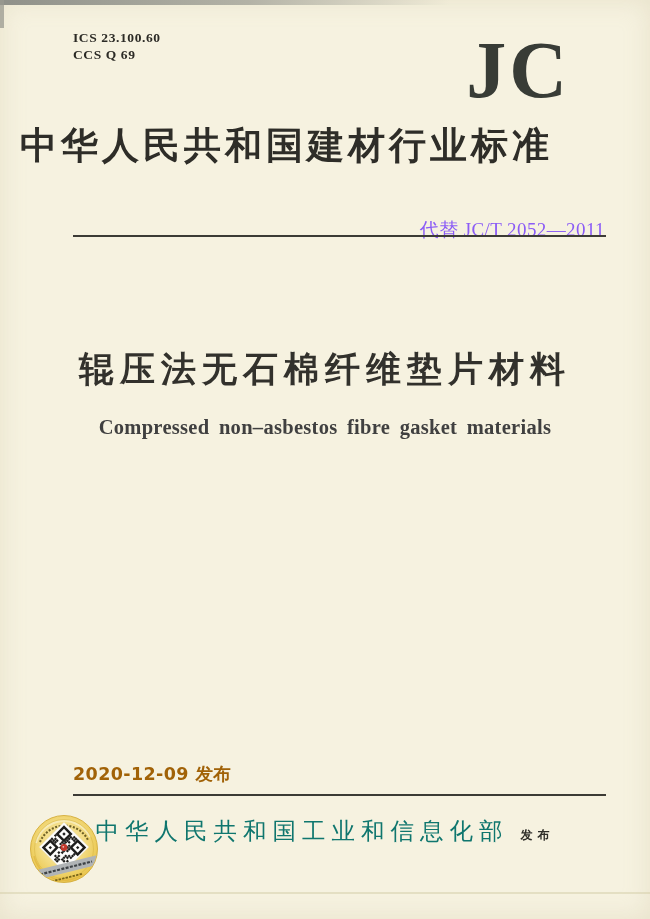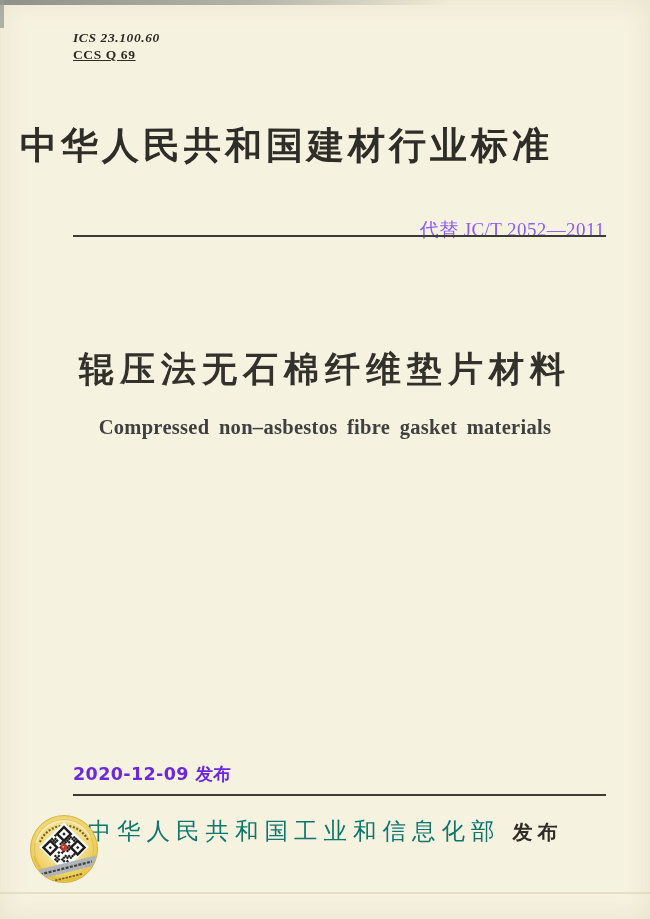--- a/index.html
+++ b/index.html
@@ -10,62 +10,63 @@
   }
   .serif{font-family:"Liberation Serif","DejaVu Serif",serif;}
   .sans{font-family:"DejaVu Sans","Liberation Sans",sans-serif;}
 
   
   .edge-top{position:absolute;top:0;left:0;width:450px;height:5px;
     background:linear-gradient(to right,#8f9089,#b3b2a6 55%,rgba(179,178,166,0));}
   .edge-left{position:absolute;top:0;left:0;width:4px;height:28px;background:#9a9a90;opacity:.75;}
   .crease{position:absolute;left:0;right:0;top:892px;height:2px;background:rgba(208,201,162,.45);}
 
-  .ics{position:absolute;left:73px;top:30px;font-size:13.5px;font-weight:bold;letter-spacing:.6px;font-style:italic;}
-  .ccs{position:absolute;left:73px;top:47px;font-size:13.5px;font-weight:bold;letter-spacing:.6px;text-decoration:underline;}
+  .ics{position:absolute;left:73px;top:30px;font-size:13.5px;font-weight:bold;letter-spacing:.6px;}
+  .ccs{position:absolute;left:73px;top:47px;font-size:13.5px;font-weight:bold;letter-spacing:.6px;}
 
   .logo{position:absolute;top:30px;right:80px;font-size:80px;font-weight:bold;
     line-height:1;letter-spacing:3px;color:#383c36;}
 
   .std-title{position:absolute;top:121px;left:20px;right:20px;
     font-size:37px;font-weight:bold;letter-spacing:4px;white-space:nowrap;color:#2e2d28;}
 
   .std-num{position:absolute;top:181px;right:45px;font-size:21px;font-weight:bold;letter-spacing:1.5px;}
   .replaces{position:absolute;top:217px;right:45px;font-size:19px;letter-spacing:.4px;color:#8b5cf6;}
 
   .rule{position:absolute;left:73px;right:44px;height:0;border-top:2.5px solid #3c3b35;}
   .rule-top{top:235px;}
   .rule-bottom{top:794px;}
 
   .title-zh{position:absolute;top:346px;left:0;right:0;text-align:center;
     font-size:35px;font-weight:bold;letter-spacing:6px;color:#32312c;white-space:nowrap;}
   .title-en{position:absolute;top:416px;left:0;right:0;text-align:center;
     font-size:20.5px;font-weight:bold;letter-spacing:.3px;word-spacing:4px;color:#404040;}
 
   .dates-row{position:absolute;top:762px;left:73px;right:45px;display:flex;
-    justify-content:space-between;font-size:17.5px;font-weight:bold;letter-spacing:.4px;color:#6d28d9;}
+    justify-content:space-between;font-size:17.5px;font-weight:bold;letter-spacing:.4px;color:#a16207;}
 
   .issuer-row{position:absolute;top:815px;left:0;right:0;text-align:center;white-space:nowrap;}
   .issuer{font-size:23.5px;letter-spacing:6px;color:#0f766e;}
-  .issuer-action{font-size:20px;font-weight:bold;letter-spacing:5px;margin-left:12px;color:#2e2d28;}
+  .issuer-action{font-size:12px;font-weight:bold;letter-spacing:5px;margin-left:12px;color:#2e2d28;}
 
   .sticker{position:absolute;left:27px;top:812px;width:74px;height:74px;}
 </style>
 </head>
 <body>
 
 <div class="page serif">
 
   <div class="edge-top"></div>
   <div class="edge-left"></div>
   <div class="crease"></div>
 
   <div class="ics">ICS 23.100.60</div>
   <div class="ccs">CCS Q 69</div>
 
+  <div class="logo">JC</div>
 
   <div class="std-title">中华人民共和国建材行业标准</div>
 
   <div class="replaces">代替 JC/T 2052—2011</div>
 
   <div class="rule rule-top"></div>
 
   <div class="title-zh sans">辊压法无石棉纤维垫片材料</div>
   <div class="title-en">Compressed non–asbestos fibre gasket materials</div>
 

